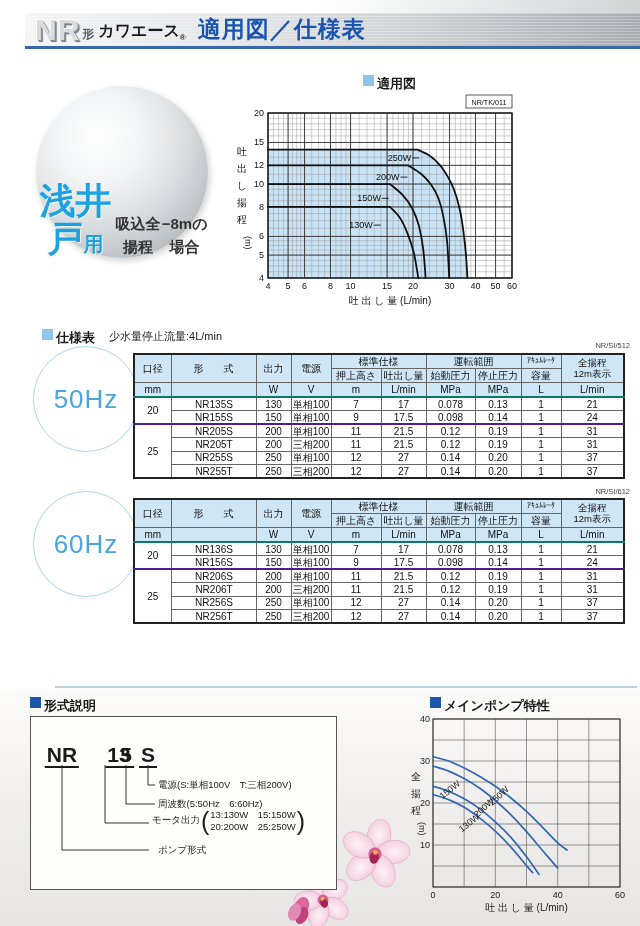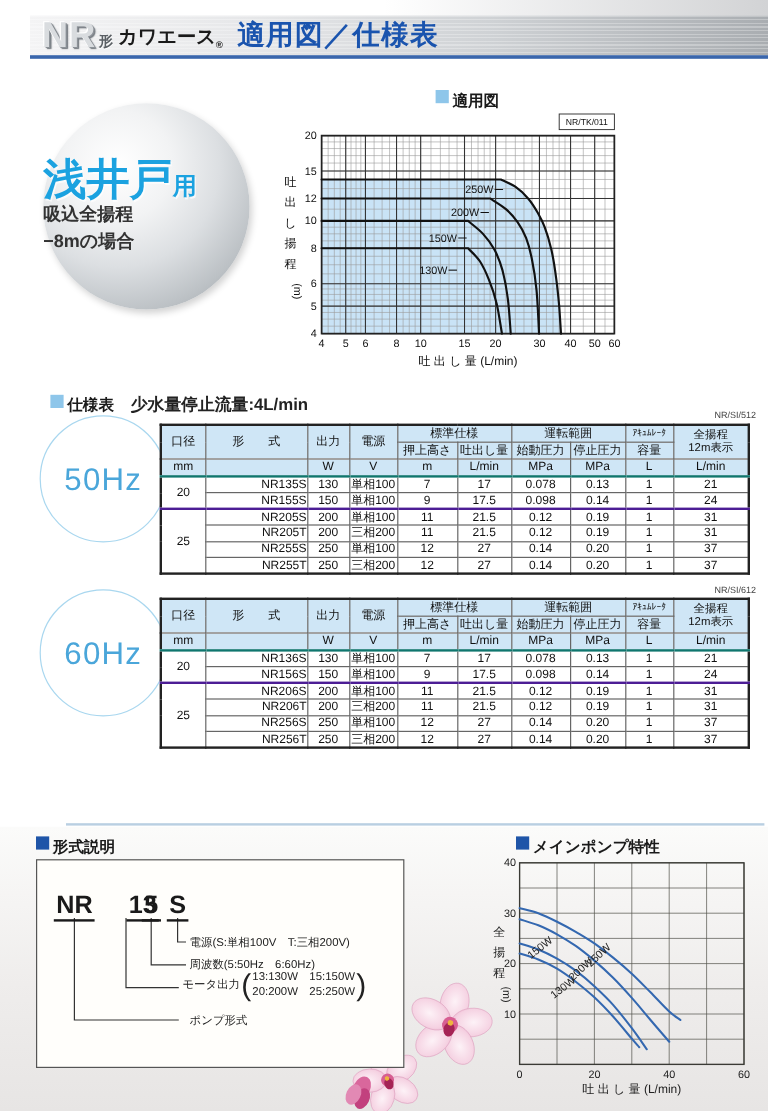--- a/index.html
+++ b/index.html
@@ -18,46 +18,46 @@
          text-shadow:-1px -1px 0 #ffffff,1px 1px 0 #8d9298,2px 2px 1px #6f757b;line-height:1;}
   .brand-mark{font-size:12px;font-weight:bold;color:#5a5f64;margin:10px 4px 0 2px;
               text-shadow:0 1px 0 #fff;}
   .product{font-size:16px;font-weight:bold;color:#1a1a1a;margin-top:4px;}
   .product .reg{font-size:8px;vertical-align:bottom;}
   .band-title{font-size:23px;font-weight:bold;color:#1a54ae;margin:0 0 0 12px;letter-spacing:1px;}
   .band-underline{position:absolute;left:25px;top:46px;width:615px;height:3px;background:#3a66ac;}
   
   .badge{position:absolute;left:36px;top:86px;width:172px;height:172px;border-radius:50%;
          background:radial-gradient(circle at 36% 30%,#ffffff 0%,#f2f3f4 28%,#dcdfe2 52%,#bcc1c5 76%,#959ba1 100%);
-         box-shadow:2px 3px 6px rgba(0,0,0,.18);display:flex;flex-direction:column;align-items:flex-start;
+         box-shadow:2px 3px 6px rgba(0,0,0,.18);display:flex;flex-direction:row;align-items:flex-end;
          justify-content:center;text-align:center;}
   .badge-main{font-size:36px;font-weight:bold;color:#1ba2e0;line-height:1.05;
               text-shadow:1px 1px 0 rgba(255,255,255,.7);}
   .badge-suffix{font-size:20px;font-weight:bold;}
   .badge-sub{font-size:15px;font-weight:bold;color:#333;line-height:1.5;}
   
   .sec-label{position:absolute;display:flex;font-size:13px;font-weight:bold;color:#1a1a1a;}
   .sec-label .sq{display:inline-block;width:11px;height:11px;margin-right:3px;}
   .sq.light{background:#8ec6ea;}
   .sq.dark{background:#1f55a8;}
-  .sec-note{font-size:14px;font-weight:bold;margin-left:14px;color:#222;}
+  .sec-note{font-size:11px;font-weight:normal;margin-left:14px;color:#222;}
   .code{position:absolute;font-size:7.5px;color:#444;}
   
   .hz-circle{position:absolute;width:104px;height:104px;border:1.5px solid #a9d7ef;border-radius:50%;
              display:flex;align-items:center;justify-content:center;background:transparent;}
   .hz-circle span{font-size:26px;color:#4aa6da;letter-spacing:1px;}
   
   .spec{position:absolute;border-collapse:collapse;table-layout:fixed;background:#fff;
         font-size:10px;color:#111;border:2px solid #222;z-index:2;}
   .spec th,.spec td{border:1px solid #666;padding:0;text-align:center;font-weight:normal;
                     line-height:1.1;overflow:hidden;white-space:nowrap;}
   .spec thead th{background:#cfe6f6;height:13px;}
   .spec thead tr.units th{border-bottom:2px solid #0f766e;}
   .spec tbody tr{height:13.5px;}
-  .spec td.model{text-align:right;padding-left:1px;}
+  .spec td.model{text-align:center;padding-left:1px;}
   .spec .two-line{font-size:9.5px;line-height:1.15;}
   .spec .small{font-size:8px;}
   .spec tbody tr.group-start td{border-top:2px solid #4c1d95;}
   
   .divider{position:absolute;left:55px;top:686px;width:582px;height:2px;background:#b9cfe2;}
   .bottom-bg{position:absolute;left:0;top:689px;width:640px;height:237px;
              background:linear-gradient(180deg,#fbfbfa 0%,#efedec 55%,#e7e5e4 100%);}
   .model-box{position:absolute;left:30px;top:716px;width:305px;height:172px;background:#fffefb;
              border:1px solid #555;z-index:3;}
   .model-part{position:absolute;top:27px;transform:translateX(-50%);font-size:21px;font-weight:bold;

